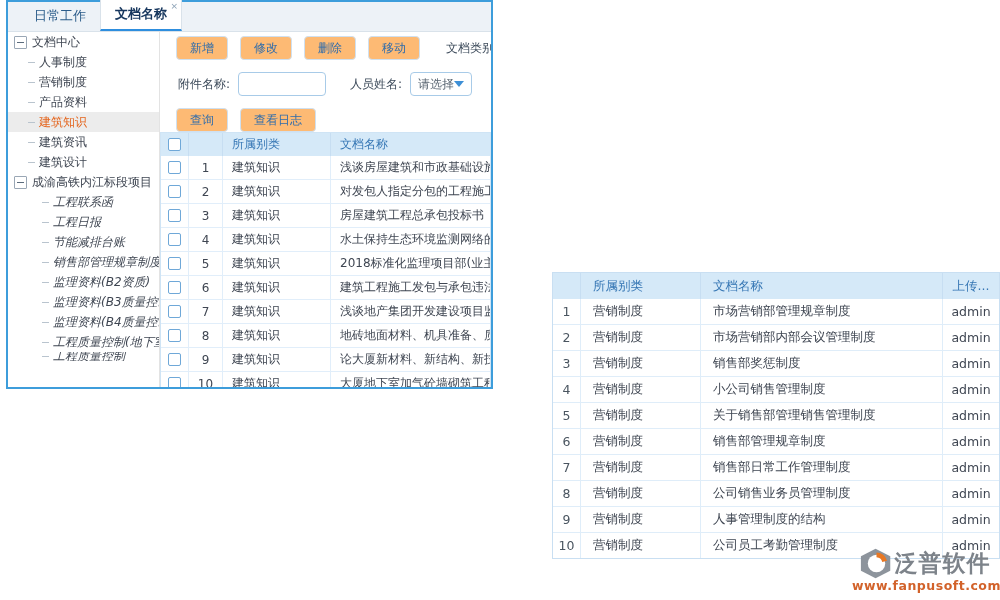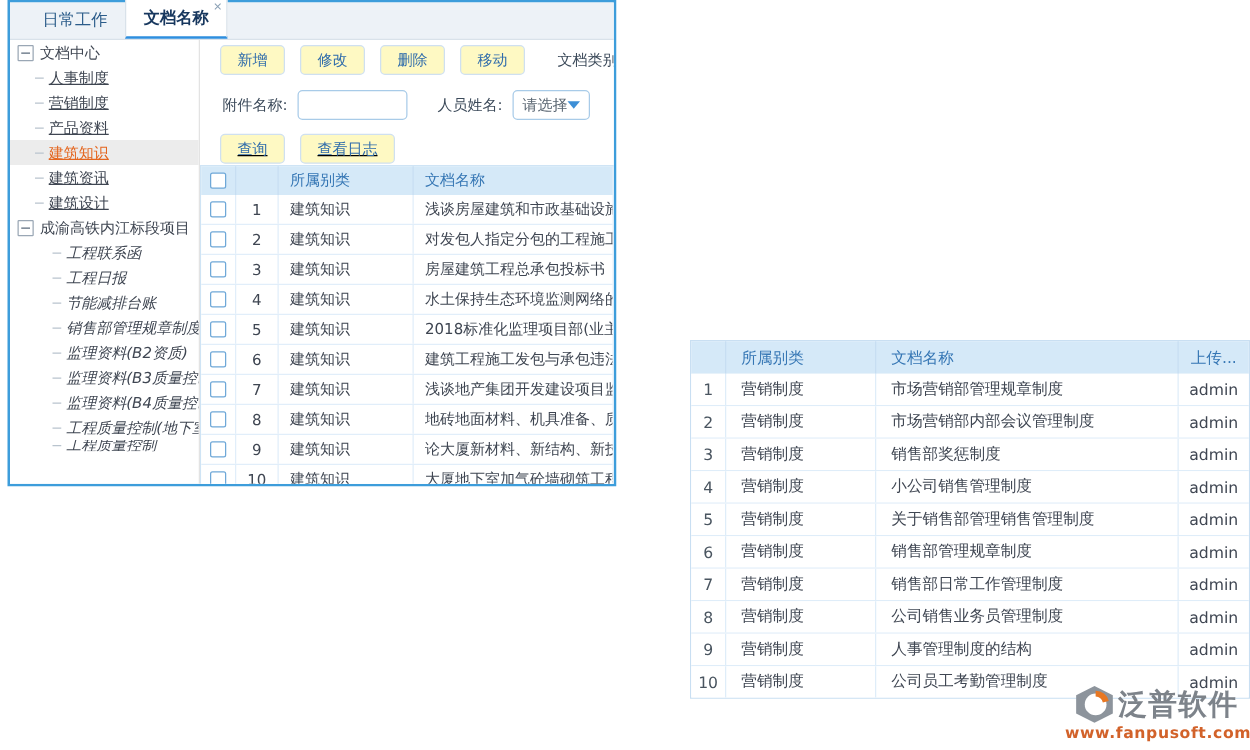--- a/index.html
+++ b/index.html
@@ -32,41 +32,41 @@
   
   .sidebar{
     width:152px;border-right:1px solid #e3e3e3;box-sizing:border-box;
     padding-top:0;overflow:hidden;background:#fff;
   }
   .tree-item{
     height:20px;display:flex;align-items:center;font-size:12px;color:#3f4652;
     white-space:nowrap;overflow:hidden;
   }
   .tree-item.lvl0{padding-left:6px;}
-  .tree-item.lvl1{padding-left:20px;text-decoration:underline;}
+  .tree-item.lvl1{padding-left:20px;}
   .tree-item.lvl2{padding-left:34px;font-style:italic;}
   .tree-item.selected{background:#ececec;color:#e4661f;}
   .tree-item.clipped{height:9px;overflow:hidden;}
   .expand-icon{
     width:11px;height:11px;border:1px solid #9aa7b5;background:#fff;border-radius:1px;
     margin-right:5px;position:relative;flex:0 0 auto;
   }
   .expand-icon::after{
     content:"";position:absolute;left:2px;right:2px;top:5px;height:1px;background:#5b6b7c;
   }
   .tree-dash{
     width:7px;height:1px;background:#b9c4ce;margin-right:4px;flex:0 0 auto;
   }
   
   .main{flex:1;overflow:hidden;position:relative;background:#fff;}
   .toolbar-row{margin:4px 0 0 16px;height:24px;display:flex;align-items:center;white-space:nowrap;}
   .filter-row{margin:12px 0 0 16px;height:24px;display:flex;align-items:center;white-space:nowrap;}
-  .actions-row{margin:11px 0 0 16px;height:25px;display:flex;align-items:flex-start;white-space:nowrap;text-decoration:underline;}
+  .actions-row{margin:11px 0 0 16px;height:25px;display:flex;align-items:flex-end;white-space:nowrap;}
   .btn{
-    background:#fef9c3;border:1px solid #cfe0f0;color:#2f6cab;font-size:12px;
+    background:#fdba74;border:1px solid #cfe0f0;color:#2f6cab;font-size:12px;
     padding:4px 13px;border-radius:4px;margin-right:12px;line-height:14px;
   }
   .filter-label{font-size:12px;color:#3c4a5a;margin:0 8px 0 14px;}
   .filter-label.first{margin-left:2px;}
   .select{
     width:74px;height:24px;box-sizing:border-box;border:1px solid #a8cbe8;border-radius:4px;
     background:#fff;display:flex;align-items:center;justify-content:space-between;
     padding:0 7px;font-size:12px;color:#5a6672;
   }
   .chevron{

